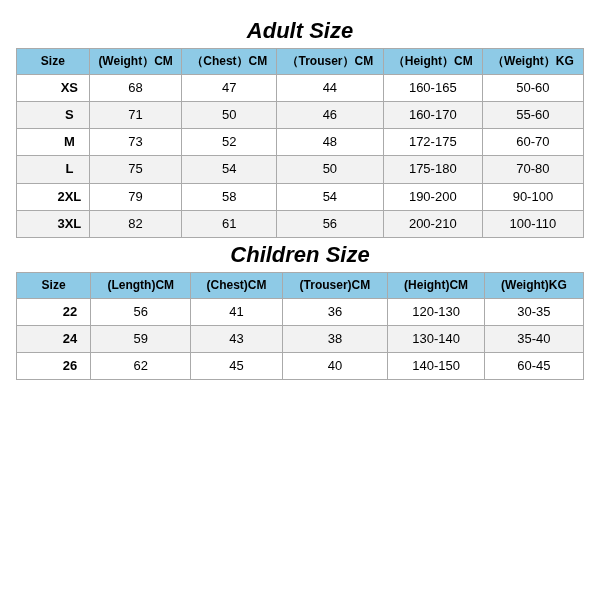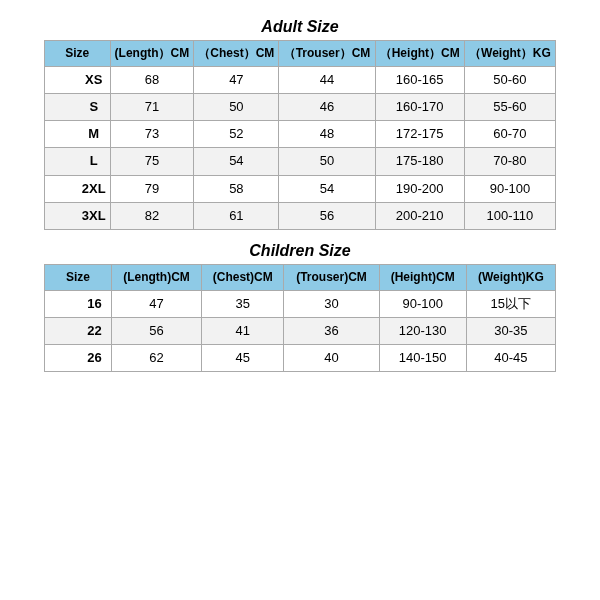--- a/index.html
+++ b/index.html
@@ -8,28 +8,28 @@
       height: 600px;
       background: #fff;
       font-family: Arial, sans-serif;
       font-size: 13px;
       display: flex;
       flex-direction: column;
       align-items: center;
       padding: 10px;
     }
     .section-title {
-      font-size: 16px;
+      font-size: 22px;
       font-weight: bold;
       text-align: center;
       margin: 8px 0 4px;
       font-style: italic;
     }
     table {
-      width: 512px;
+      width: 568px;
       border-collapse: collapse;
       border-radius: 18px;
     }
     th, td {
       border: 1px solid #aaa;
       text-align: center;
       padding: 4px 3px;
       line-height: 1.4;
     }
     thead tr {
@@ -43,33 +43,33 @@
       background-color: #fff;
     }
     tbody tr:nth-child(even) {
       background-color: #f2f2f2;
     }
     td:first-child {
       font-weight: bold;
       padding-left: 36px;
     }
     .children-section {
-      margin-top: 12px;
+      margin-top: 4px;
     }
   </style>
 </head>
 <body>
 
 <div class="section-title">Adult Size</div>
 
 <table>
   <thead id="adult-thead">
     <tr id="adult-header-row">
         <th>Size</th>
-        <th>(Length）CM</th>
+        <th>(Weight）CM</th>
         <th>（Chest）CM</th>
         <th>（Trouser）CM</th>
         <th>（Height）CM</th>
         <th>（Weight）KG</th>
       </tr>
   </thead>
   <tbody id="adult-tbody">
       <tr>
         <td>XS</td>
         <td>68</td>
@@ -129,37 +129,37 @@
         <th>Size</th>
         <th>(Length)CM</th>
         <th>(Chest)CM</th>
         <th>(Trouser)CM</th>
         <th>(Height)CM</th>
         <th>(Weight)KG</th>
       </tr>
   </thead>
   <tbody id="children-tbody">
       <tr>
-        <td>16</td>
-        <td>47</td>
-        <td>35</td>
-        <td>30</td>
-        <td>90-100</td>
-        <td>15以下</td>
-      </tr>
-      <tr>
         <td>22</td>
         <td>56</td>
         <td>41</td>
         <td>36</td>
         <td>120-130</td>
         <td>30-35</td>
       </tr>
       <tr>
+        <td>24</td>
+        <td>59</td>
+        <td>43</td>
+        <td>38</td>
+        <td>130-140</td>
+        <td>35-40</td>
+      </tr>
+      <tr>
         <td>26</td>
         <td>62</td>
         <td>45</td>
         <td>40</td>
         <td>140-150</td>
-        <td>40-45</td>
+        <td>60-45</td>
       </tr>
     </tbody>
 </table>
 
 </body></html>

